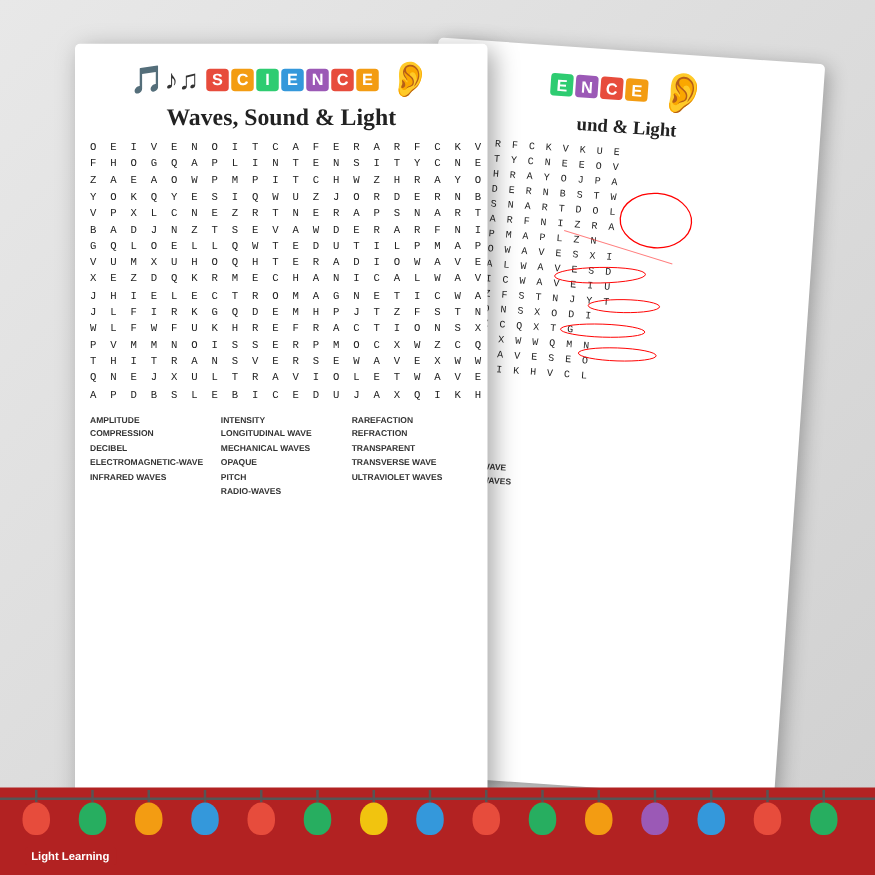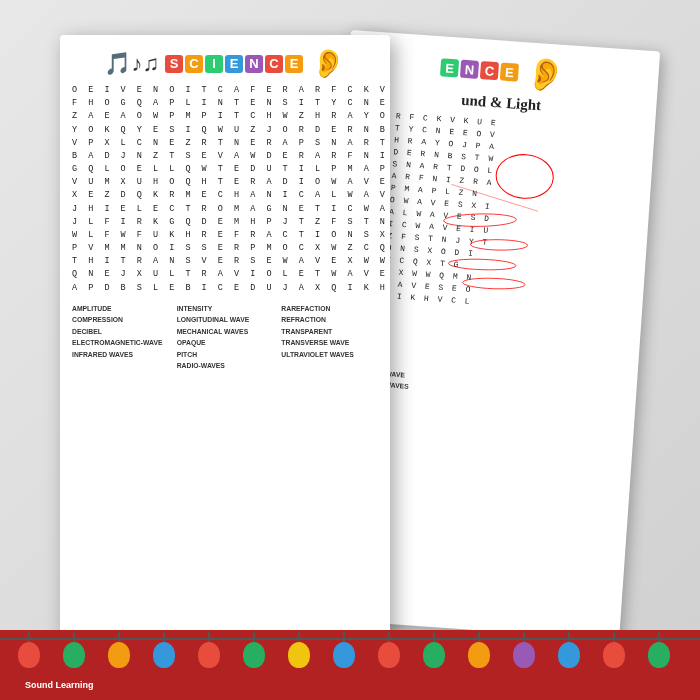--- a/index.html
+++ b/index.html
@@ -258,20 +258,21 @@
         <span class="science-letter" style="background:#f39c12;">C</span>
         <span class="science-letter" style="background:#2ecc71;">I</span>
         <span class="science-letter" style="background:#3498db;">E</span>
         <span class="science-letter" style="background:#9b59b6;">N</span>
         <span class="science-letter" style="background:#e74c3c;">C</span>
         <span class="science-letter" style="background:#f39c12;">E</span>
       </div>
       <div style="font-size:28px;margin-left:8px;">👂</div>
     </div>
 
+    <div class="worksheet-title">Waves, Sound &amp; Light</div>
 
     <div class="word-grid">O E I V E N O I T C A F E R A R F C K V K U E
 F H O G Q A P L I N T E N S I T Y C N E E O V
 Z A E A O W P M P I T C H W Z H R A Y O J P A
 Y O K Q Y E S I Q W U Z J O R D E R N B S T W
 V P X L C N E Z R T N E R A P S N A R T D O L
 B A D J N Z T S E V A W D E R A R F N I Z R A
 G Q L O E L L Q W T E D U T I L P M A P L Z N
 V U M X U H O Q H T E R A D I O W A V E S X I
 X E Z D Q K R M E C H A N I C A L W A V E S D
@@ -366,16 +367,16 @@
     </div>
     <div class="light-bulb" style="left:603px;">
       <div class="light-stem"></div>
       <div class="light-circle" style="background:#e74c3c;"></div>
     </div>
     <div class="light-bulb" style="left:648px;">
       <div class="light-stem"></div>
       <div class="light-circle" style="background:#27ae60;"></div>
     </div>
 
-    <div class="shoto-label">Sound Learning</div>
+    <div class="shoto-label">Light Learning</div>
   </div>
 
 </div>
 
 </body></html>

